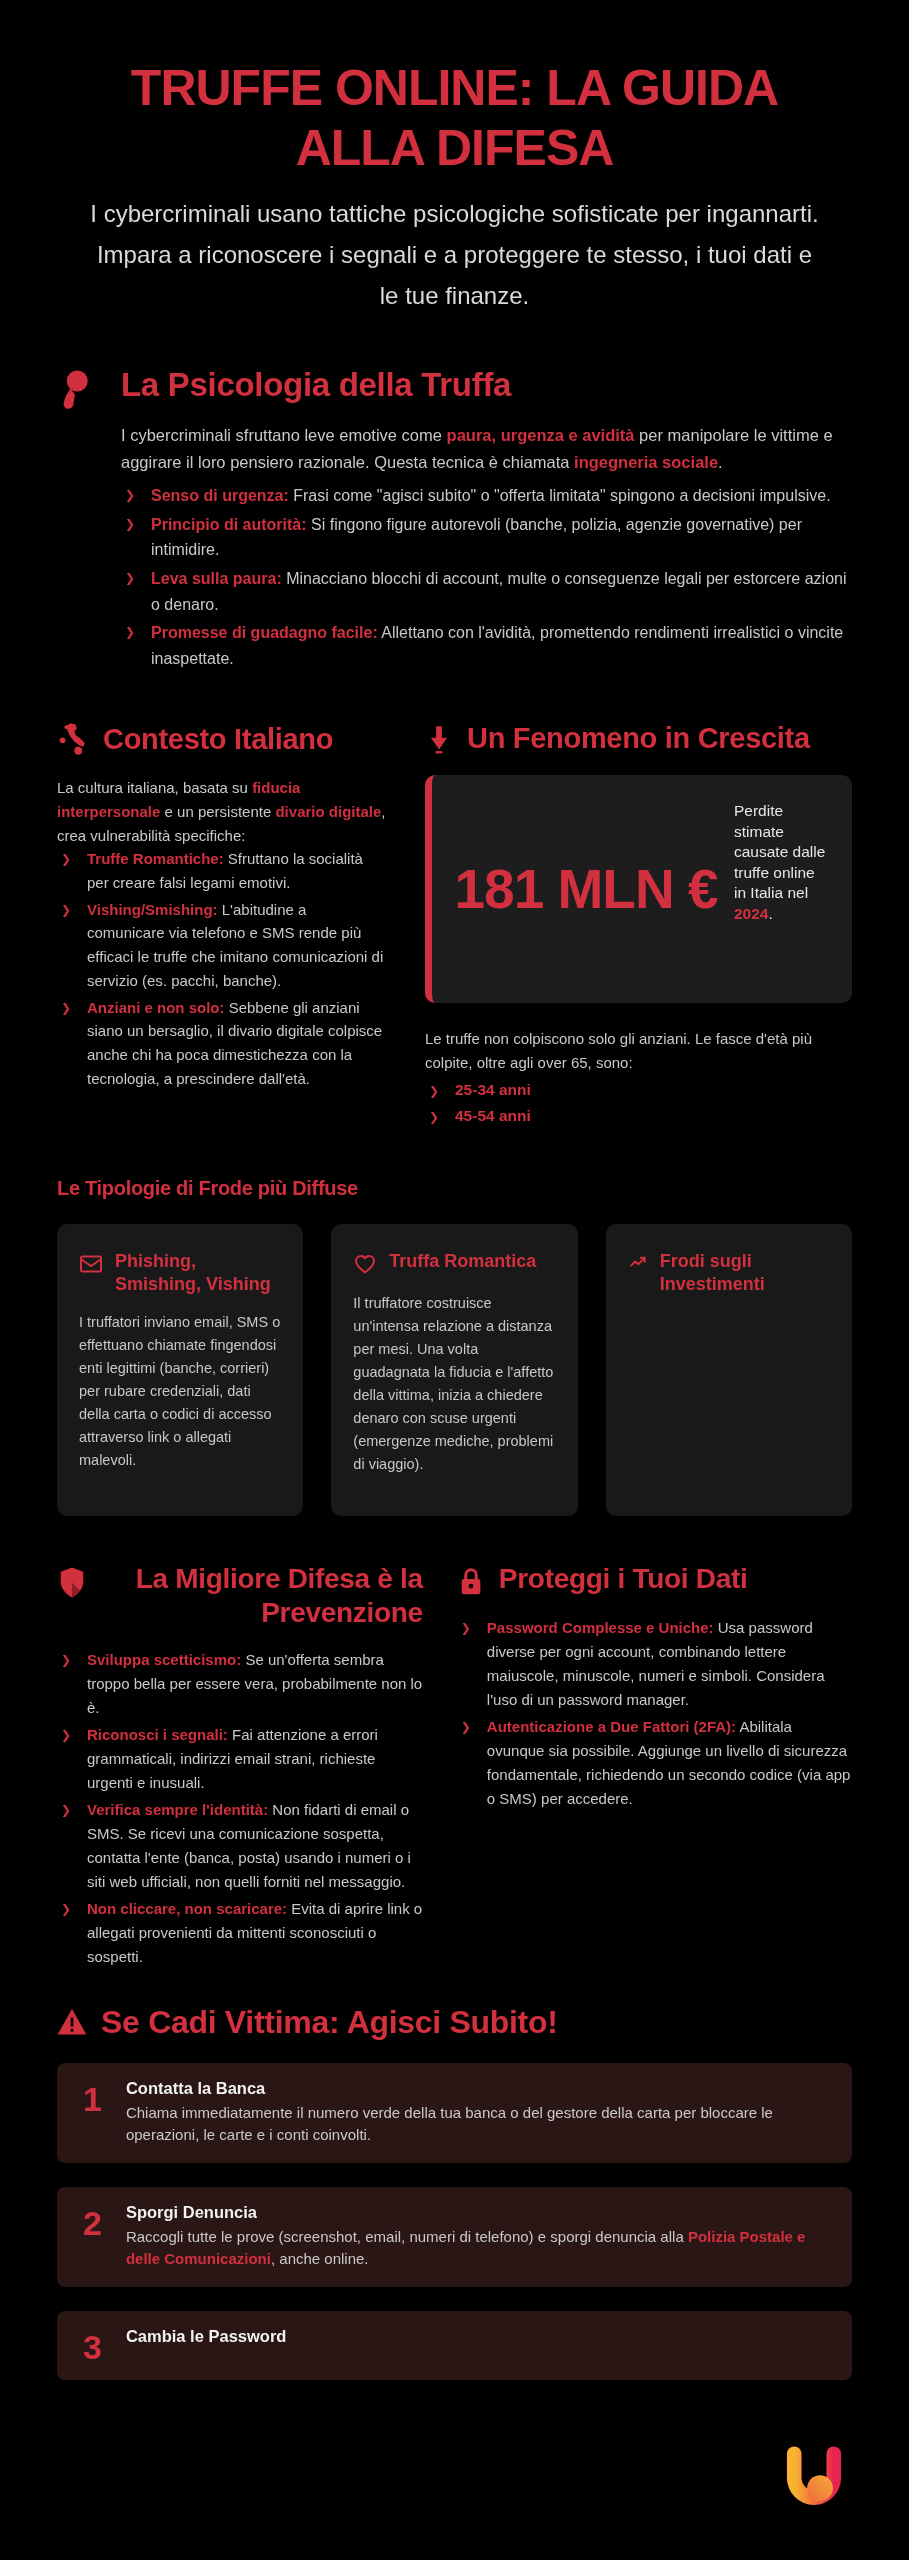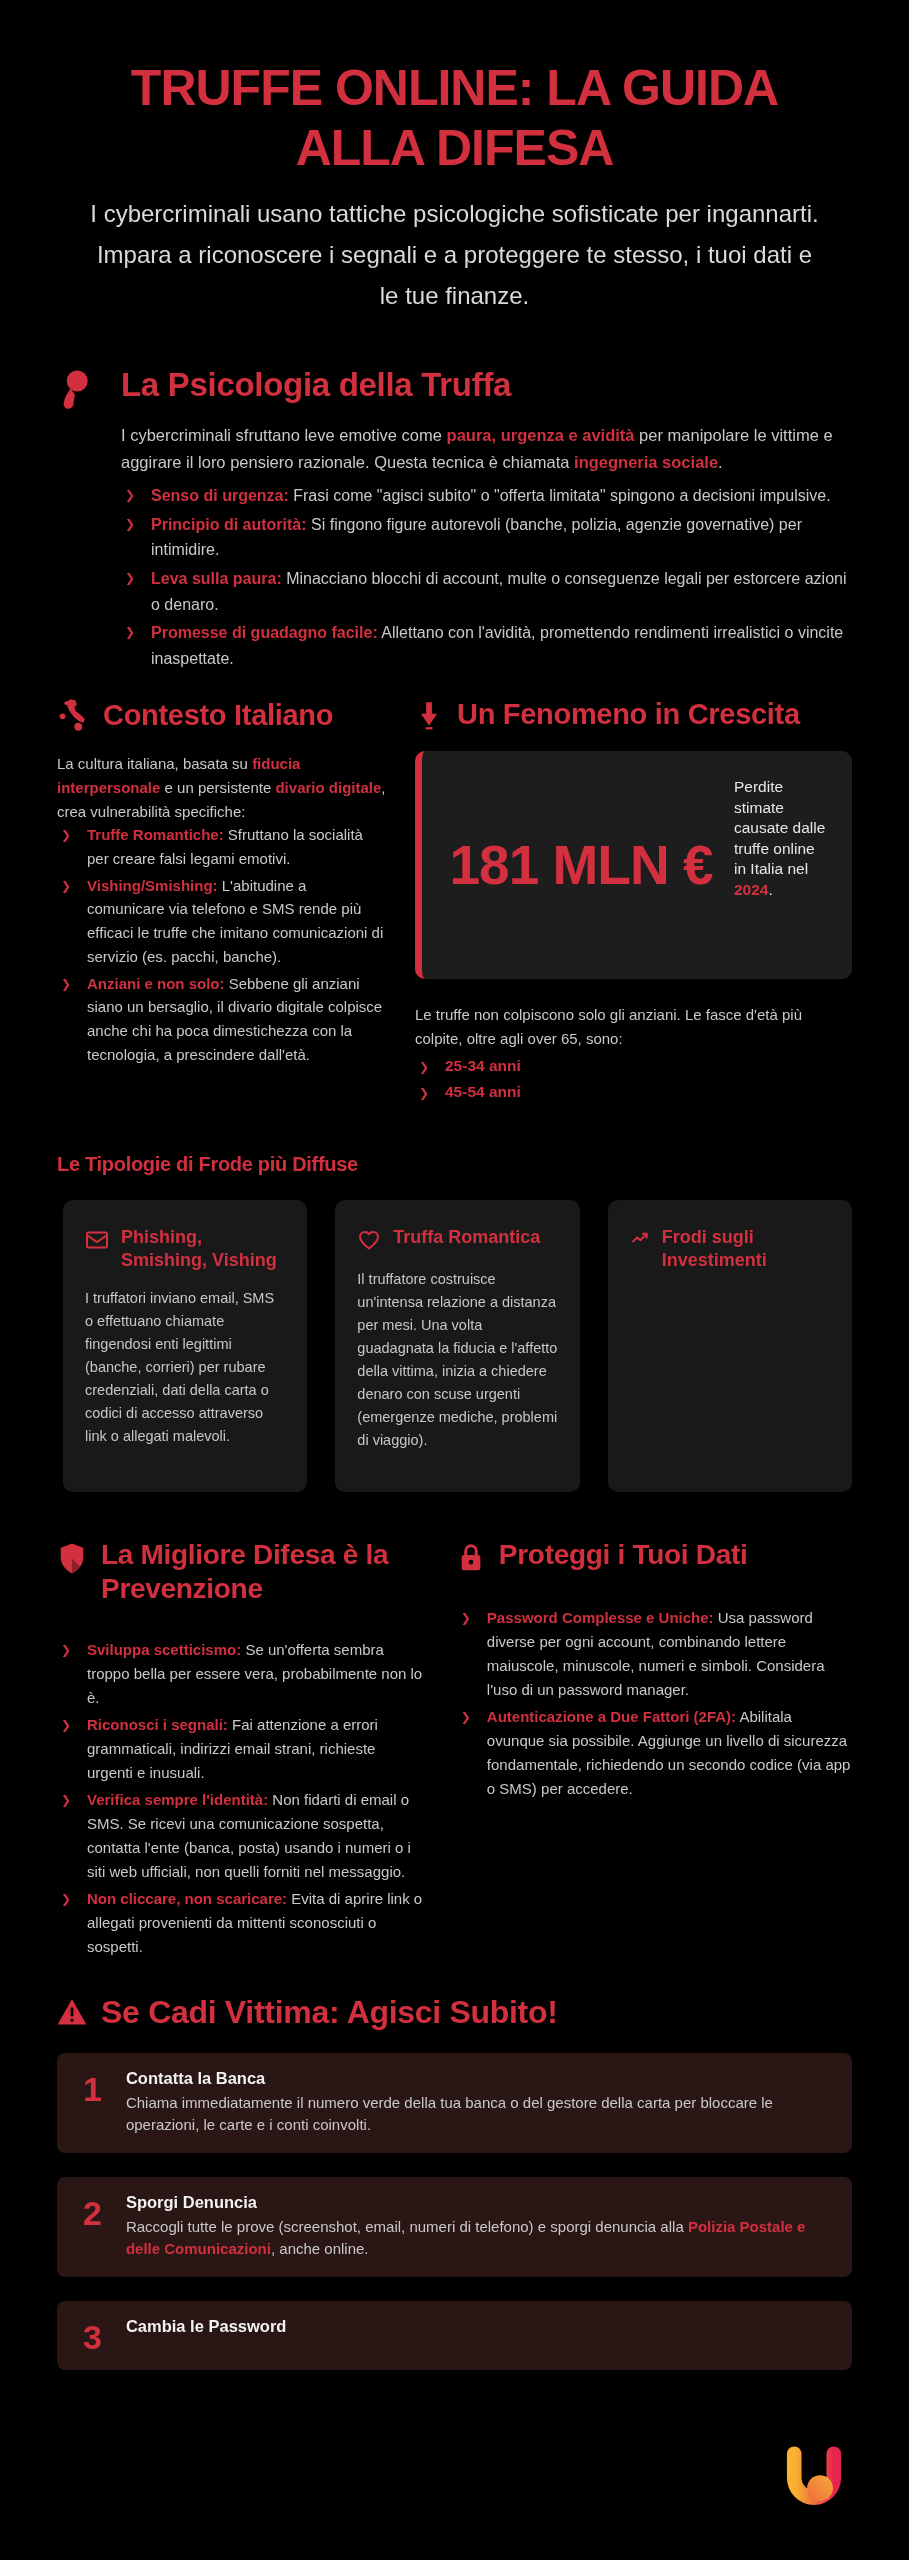--- a/index.html
+++ b/index.html
@@ -32,21 +32,21 @@
   .bullet .lead { color:var(--accent,#d2303e); font-weight:bold; }
   .icn { flex:0 0 auto; display:block; }
   .sec-head { display:flex; align-items:center; gap:14px; }
   
   .sec-psych { margin-top:50px; display:grid; grid-template-columns:64px 1fr; }
   .sec-psych .icn { margin-top:2px; }
   .sec-psych h2 { font-size:33px; margin-bottom:18px; }
   .sec-psych .intro { font-size:16.5px; line-height:1.6; margin-bottom:8px; }
   .sec-psych .bullets { font-size:16px; line-height:1.6; }
   
-  .sec-cols1 { margin-top:24px; display:grid; grid-template-columns:330px 1fr; column-gap:28px; }
+  .sec-cols1 { margin-top:48px; display:grid; grid-template-columns:330px 1fr; column-gap:38px; }
   .sec-cols1 h2 { font-size:29px; }
   .sec-cols1 .sec-head { margin-bottom:20px; }
   .col-body { font-size:15px; line-height:1.58; }
   .stat-card {
     background:var(--stat_card,#1d1d1d); border-left:7px solid var(--accent,#d2303e);
     border-radius:10px; height:228px; padding:18px 22px;
     display:flex; align-items:center; gap:16px;
   }
   .stat-value {
     flex:1; color:var(--accent,#d2303e); font-size:55px; font-weight:800;
@@ -54,32 +54,32 @@
   }
   .stat-caption { width:96px; align-self:flex-start; padding-top:8px;
     font-size:15.5px; line-height:1.32; color:#e6e6e6; }
   .growth-note { margin-top:24px; font-size:15px; line-height:1.6; }
   .ages { margin-top:6px; font-size:15.5px; }
   .ages .bullet { margin-bottom:8px; }
   .age-label { color:var(--accent,#d2303e); font-weight:bold; }
   
   .sec-types { margin-top:44px; }
   .sec-types h2 { font-size:20px; margin-bottom:24px; }
-  .cards { display:grid; grid-template-columns:1fr 1fr 1fr; gap:28px;margin-left:6px; }
+  .cards { display:grid; grid-template-columns:1fr 1fr 1fr; gap:28px; }
   .fraud-card {
     background:var(--card,#191919); border-radius:10px; padding:26px 22px; min-height:292px;
   }
   .fraud-card .head { display:flex; gap:12px; align-items:flex-start; margin-bottom:16px; }
   .fraud-card .head .icn { margin-top:2px; }
   .card-title { color:var(--accent,#d2303e); font-size:18px; font-weight:bold; line-height:1.25; }
   .card-text { font-size:14.5px; line-height:1.58; color:#c7c7c7; }
   
   .sec-cols2 { margin-top:46px; display:grid; grid-template-columns:1fr 1.08fr; column-gap:34px; }
   .sec-cols2 h2 { font-size:28px; line-height:1.2; }
-  .sec-cols2 .sec-head { margin-bottom:32px; align-items:flex-start; }
+  .sec-cols2 .sec-head { margin-bottom:18px; align-items:flex-start;text-align:right; }
   .sec-cols2 .sec-head .icn { margin-top:4px; }
   .sec-cols2 .bullets { font-size:15px; line-height:1.6; }
   
   .sec-victim { margin-top:32px; }
   .sec-victim .sec-head { margin-bottom:22px; }
   .sec-victim h2 { font-size:32px; }
   .step-card {
     background:var(--step_card,#2a1615); border-radius:8px; padding:16px 26px;
     display:flex; gap:24px; align-items:flex-start; margin-bottom:24px;
   }

